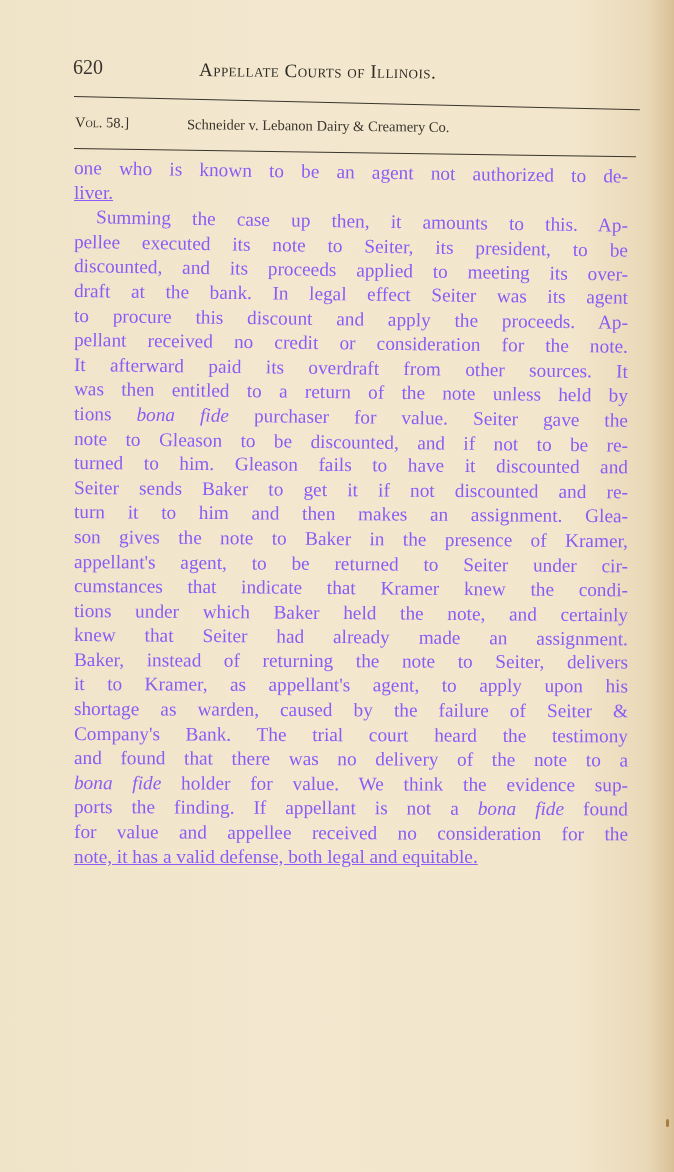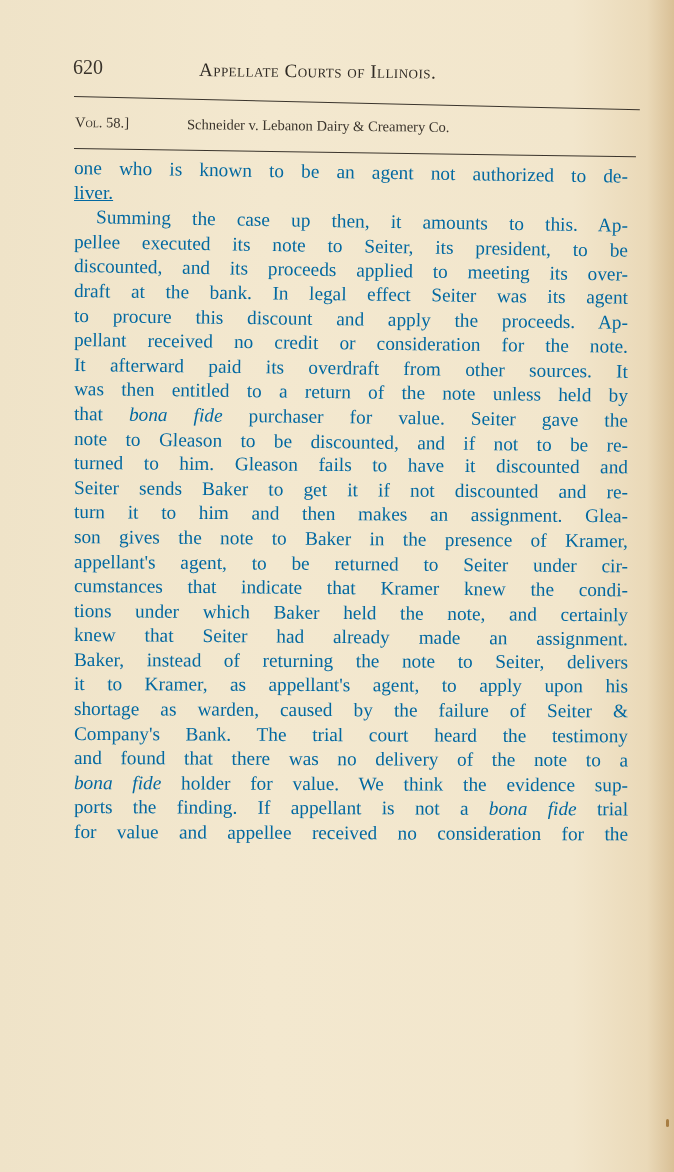--- a/index.html
+++ b/index.html
@@ -94,21 +94,21 @@
       font-family: "Liberation Serif", serif;
     }
     .body-text {
       position: absolute;
       left: 74px;
       top: 156px;
       width: 554px;
       font-family: "Liberation Serif", serif;
       font-size: 19.3px;
       line-height: 24.6px;
-      color: #0369a1;
+      color: #8b5cf6;
     }
     .line {
       display: block;
       white-space: nowrap;
       text-align: justify;
       text-align-last: justify;
     }
     .line.last {
       text-align-last: left;
       text-decoration: underline;
@@ -159,35 +159,36 @@
     <span class="line last">liver.</span>
 
     <span class="line indent tilt1">Summing the case up then, it amounts to this. Ap-</span>
     <span class="line tilt1">pellee executed its note to Seiter, its president, to be</span>
     <span class="line tilt1">discounted, and its proceeds applied to meeting its over-</span>
     <span class="line tilt2">draft at the bank. In legal effect Seiter was its agent</span>
     <span class="line tilt2">to procure this discount and apply the proceeds. Ap-</span>
     <span class="line tilt2">pellant received no credit or consideration for the note.</span>
     <span class="line tilt2">It afterward paid its overdraft from other sources. It</span>
     <span class="line tilt2">was then entitled to a return of the note unless held by</span>
-    <span class="line tilt2"><span>that </span><em class="latin">bona fide</em><span> purchaser for value. Seiter gave the</span></span>
+    <span class="line tilt2"><span>tions </span><em class="latin">bona fide</em><span> purchaser for value. Seiter gave the</span></span>
     <span class="line tilt2">note to Gleason to be discounted, and if not to be re-</span>
     <span class="line tilt3">turned to him. Gleason fails to have it discounted and</span>
     <span class="line tilt3">Seiter sends Baker to get it if not discounted and re-</span>
     <span class="line tilt3">turn it to him and then makes an assignment. Glea-</span>
     <span class="line tilt3">son gives the note to Baker in the presence of Kramer,</span>
     <span class="line tilt3">appellant's agent, to be returned to Seiter under cir-</span>
     <span class="line tilt3">cumstances that indicate that Kramer knew the condi-</span>
     <span class="line tilt3">tions under which Baker held the note, and certainly</span>
     <span class="line tilt3">knew that Seiter had already made an assignment.</span>
     <span class="line tilt4">Baker, instead of returning the note to Seiter, delivers</span>
     <span class="line tilt4">it to Kramer, as appellant's agent, to apply upon his</span>
     <span class="line tilt4">shortage as warden, caused by the failure of Seiter &amp;</span>
     <span class="line tilt4">Company's Bank. The trial court heard the testimony</span>
     <span class="line tilt4">and found that there was no delivery of the note to a</span>
     <span class="line tilt4"><span></span><em class="latin">bona fide</em><span> holder for value. We think the evidence sup-</span></span>
-    <span class="line tilt4"><span>ports the finding. If appellant is not a </span><em class="latin">bona fide</em><span> trial</span></span>
+    <span class="line tilt4"><span>ports the finding. If appellant is not a </span><em class="latin">bona fide</em><span> found</span></span>
     <span class="line tilt4">for value and appellee received no consideration for the</span>
+    <span class="line last">note, it has a valid defense, both legal and equitable.</span>
 
   </div>
 
   <div class="speck"></div>
 </div>
 
 </body></html>

